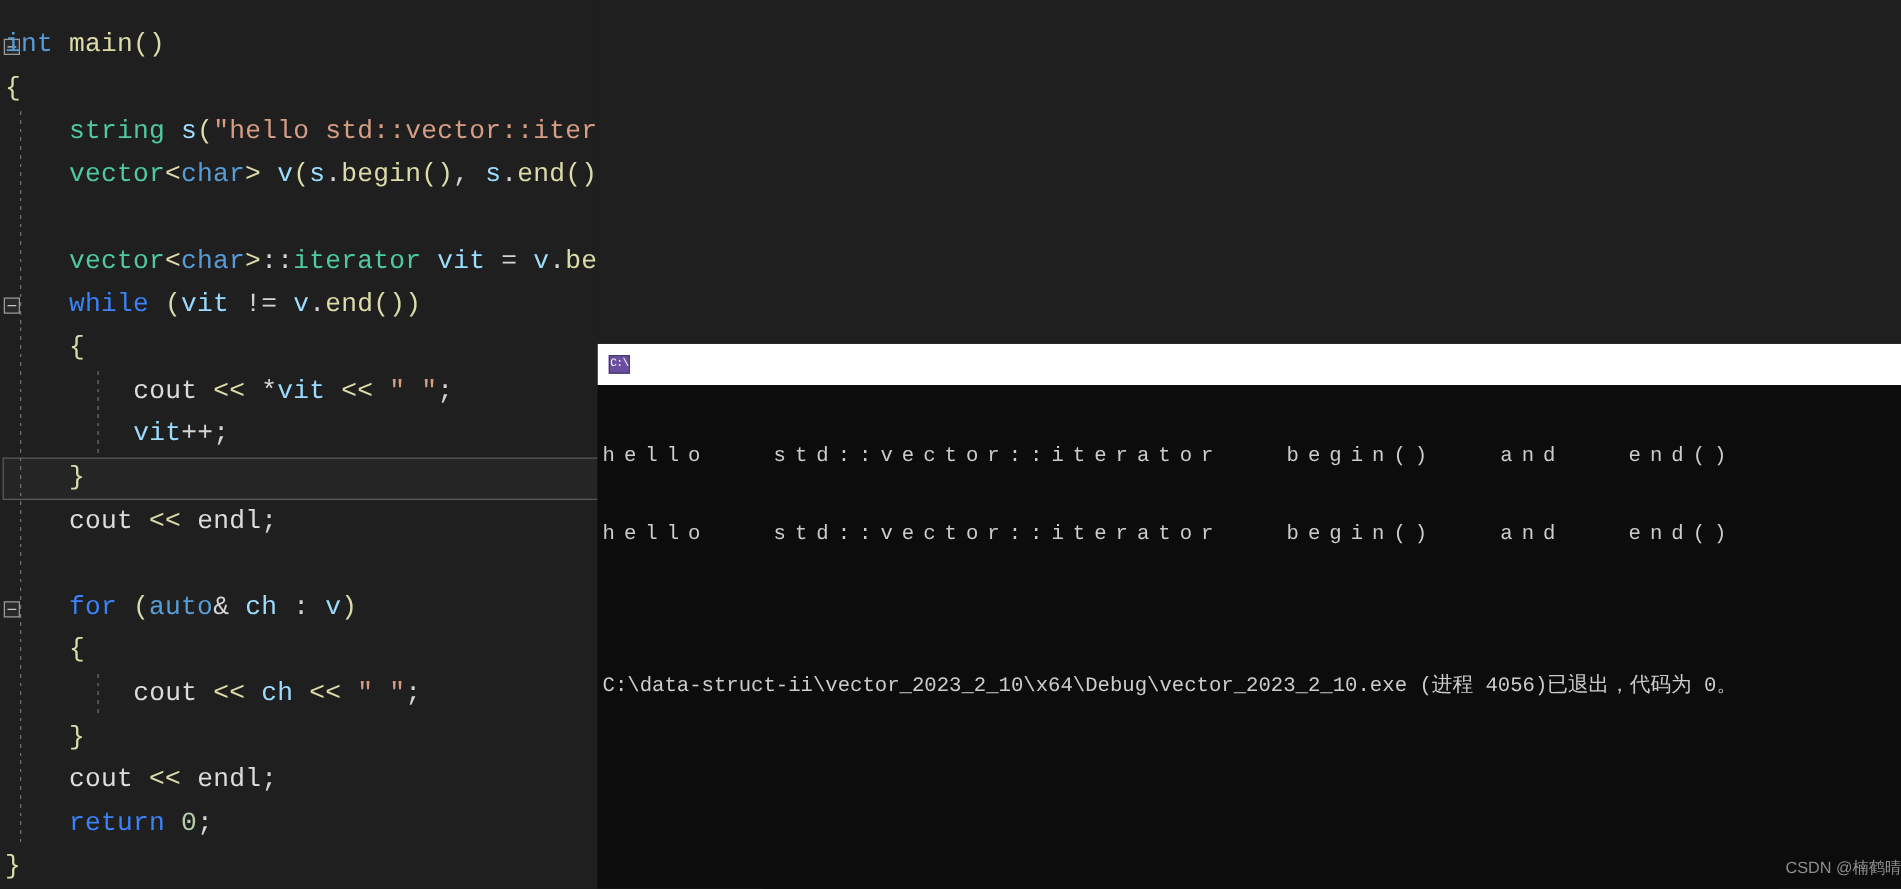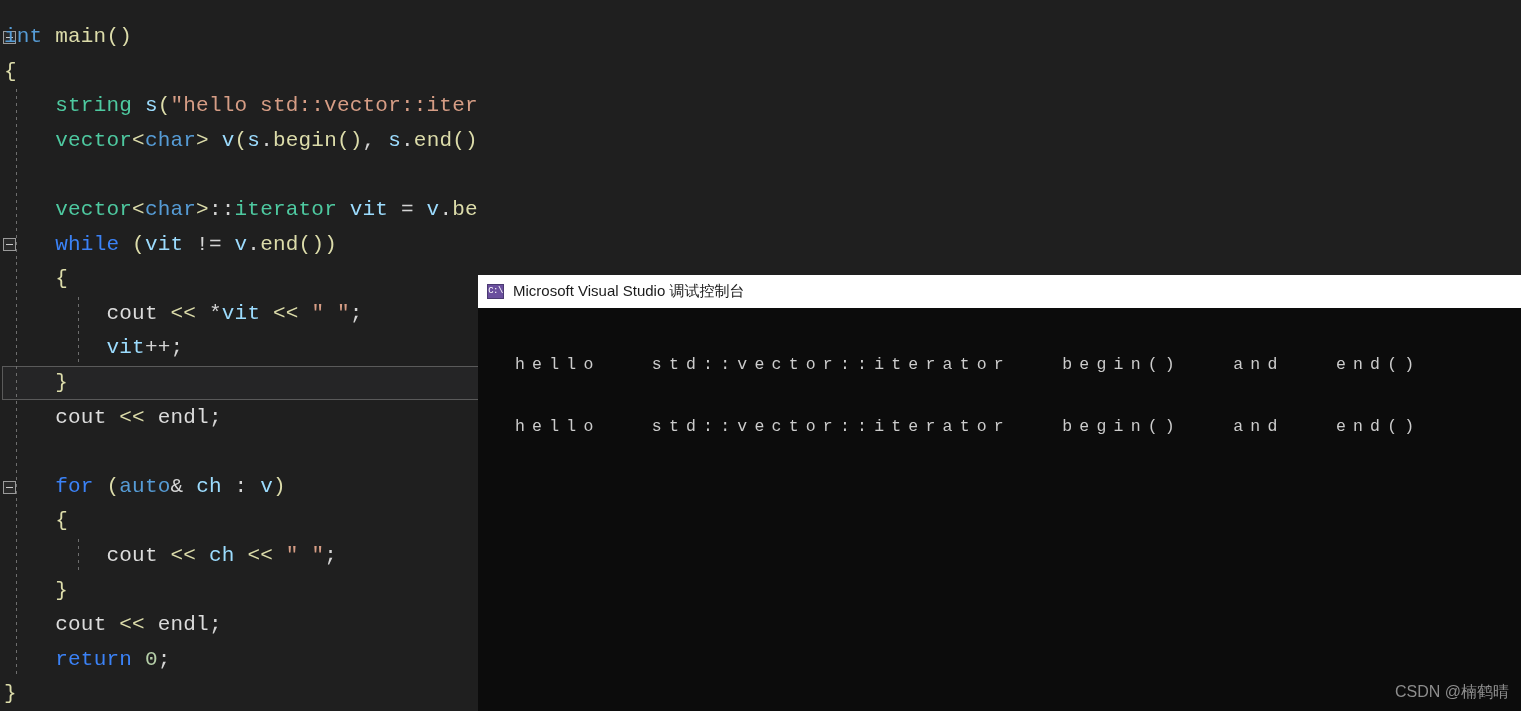--- a/index.html
+++ b/index.html
@@ -153,29 +153,29 @@
   }
   #console-body {
     padding: 6px 0 0 4px;
     font-family: "Liberation Mono", "DejaVu Sans Mono", monospace;
     font-size: 16.5px;
     line-height: 20.5px;
     color: #cccccc;
     white-space: pre;
   }
   .con-line { white-space: pre; }
-  .con-spaced { letter-spacing: 7.2px; margin-left: 33px; }
+  .con-spaced { letter-spacing: 7.2px; }
 
   
   #watermark {
     position: absolute;
-    right: 12px;
+    right: 0;
     bottom: 8px;
     font-family: "Liberation Sans", sans-serif;
-    font-size: 16px;
+    font-size: 13px;
     color: #8d8d8d;
     white-space: nowrap;
   }
 </style>
 </head>
 <body>
 
 <div id="root">
 
   <div id="editor">
@@ -201,24 +201,24 @@
         <div class="code-line" style="position: absolute; left: 0px; top: 642.8px; width: 1521px;"><div class="iguide" style="left: 16px;"></div><div class="code-text" style="left: 2px;"><span class="t-op"> </span><span class="t-op"> </span><span class="t-op"> </span><span class="t-op"> </span><span class="t-kw">return</span><span class="t-op"> </span><span class="t-num">0</span><span class="t-op">;</span></div></div>
         <div class="code-line" style="position: absolute; left: 0px; top: 677.4px; width: 1521px;"><div class="code-text" style="left: 2px;"><span class="t-punc">}</span></div></div>
       </div>
   </div>
 
   <div id="console-window">
     <div id="console-titlebar">
       <div id="console-icon">
         <span>C:\</span>
       </div>
-      <div id="console-title">Microsoft Visual Studio 调试控制台</div>
     </div>
     <div id="console-body">
       <div class="con-line con-spaced">hello   std::vector::iterator   begin()   and   end()</div>
       <div class="con-line con-spaced">hello   std::vector::iterator   begin()   and   end()</div>
       <div class="con-line" style="height:20px;">&nbsp;</div>
+      <div class="con-line">C:\data-struct-ii\vector_2023_2_10\x64\Debug\vector_2023_2_10.exe (进程 4056)已退出，代码为 0。</div>
     </div>
   </div>
 
   <div id="watermark">CSDN @楠鹤晴</div>
 
 </div>
 
 </body></html>

